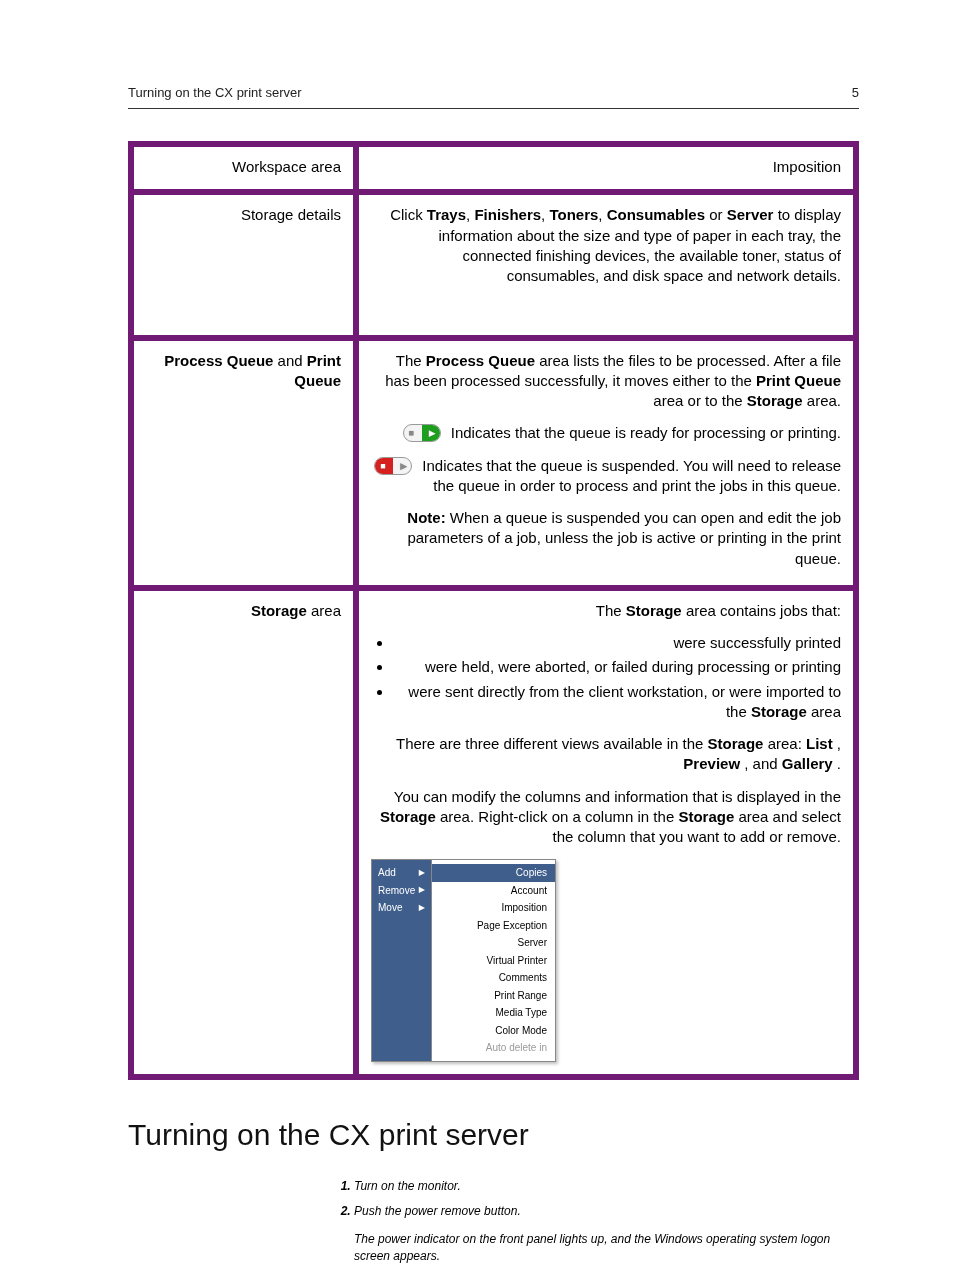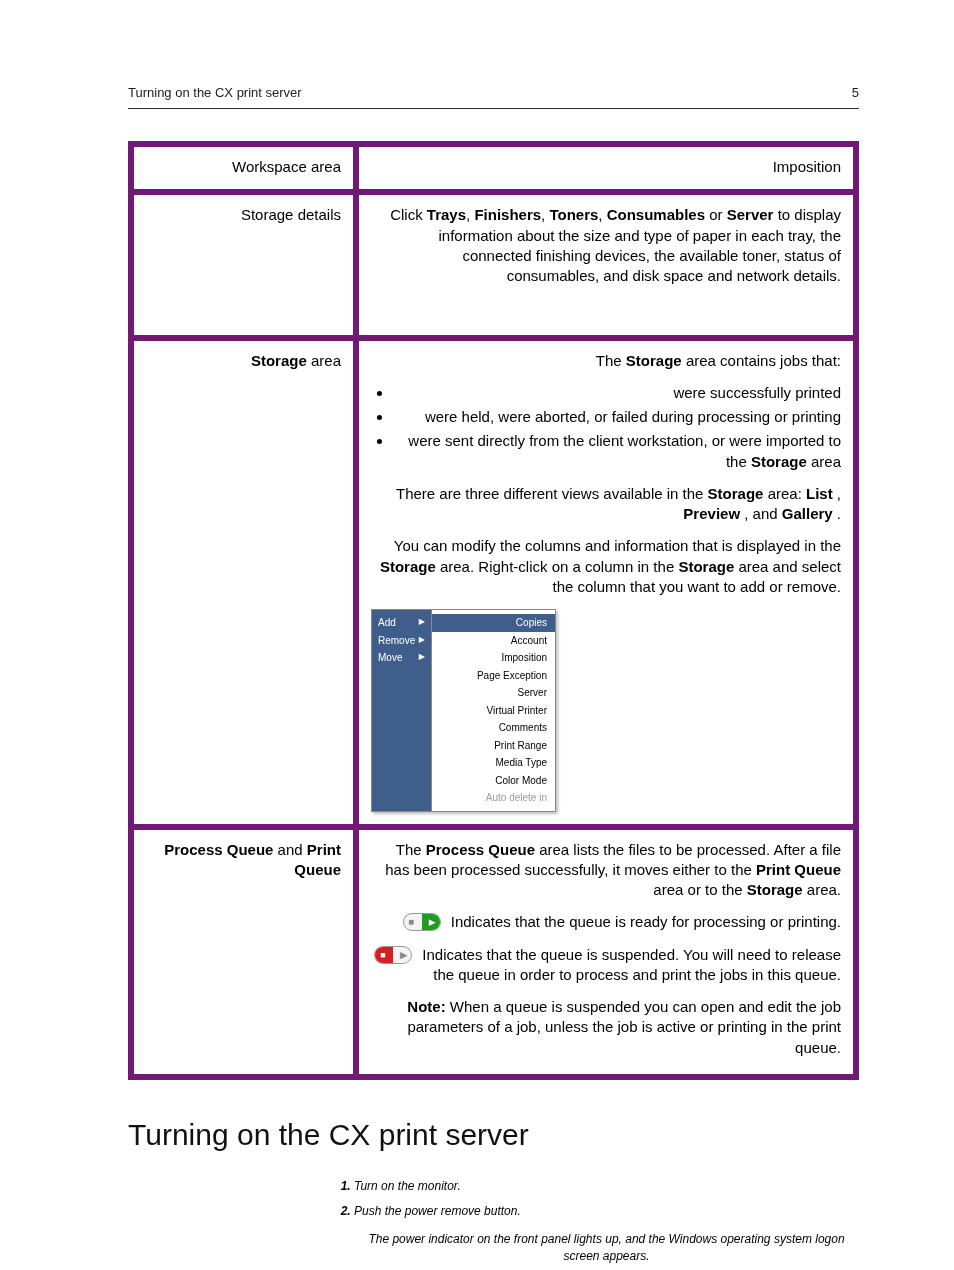--- a/index.html
+++ b/index.html
@@ -132,21 +132,21 @@
     font-size: 12px;
     line-height: 1.45;
     font-style: italic;
   }
   ol.steps {
     margin: 0 0 18px 0;
     padding-left: 26px;
   }
   ol.steps > li { margin-bottom: 8px; }
   ol.steps > li::marker { font-weight: bold; }
-  .step-sub { margin: 10px 0 0 0; text-align: center; }
+  .step-sub { margin: 10px 0 0 0; }
 </style>
 </head>
 <body>
 
 <div class="page">
 
   <div class="running-head">
     <span>Turning on the CX print server</span>
     <span>5</span>
   </div>
@@ -170,20 +170,55 @@
           <p class="cell-p">
             <span>Click </span>
             <b>Trays</b><span>, </span>
             <b>Finishers</b><span>, </span>
             <b>Toners</b><span>, </span>
             <b>Consumables</b><span> or </span>
             <b>Server</b>
             <span> to display information about the size and type of paper in each tray, the connected finishing devices, the available toner, status of consumables, and disk space and network details.</span>
           </p>
           <p class="cell-p">&nbsp;</p>
+        </td>
+      </tr>
+
+      <tr>
+        <td>
+          <b>Process Queue</b><span> and </span><b>Print Queue</b>
+        </td>
+        <td>
+          <p class="cell-p">
+            <span>The </span>
+            <b>Process Queue</b>
+            <span> area lists the files to be processed. After a file has been processed successfully, it moves either to the </span>
+            <b>Print Queue</b>
+            <span> area or to the </span>
+            <b>Storage</b>
+            <span> area.</span>
+          </p>
+          <p class="cell-p">
+            <span class="queue-icon ready">
+              <span class="half left"></span><span class="half right"></span>
+              <span class="glyph stop">■</span><span class="glyph play">▶</span>
+            </span>
+            <span> Indicates that the queue is ready for processing or printing.</span>
+          </p>
+          <p class="cell-p">
+            <span class="queue-icon susp">
+              <span class="half left"></span><span class="half right"></span>
+              <span class="glyph stop">■</span><span class="glyph play">▶</span>
+            </span>
+            <span> Indicates that the queue is suspended. You will need to release the queue in order to process and print the jobs in this queue.</span>
+          </p>
+          <p class="cell-p">
+            <b>Note:</b>
+            <span> When a queue is suspended you can open and edit the job parameters of a job, unless the job is active or printing in the print queue.</span>
+          </p>
         </td>
       </tr>
 
       <tr>
         <td>
           <b>Storage</b><span> area</span>
         </td>
         <td>
           <p class="cell-p">
             <span>The </span>
@@ -242,55 +277,20 @@
               <div class="mi">Virtual Printer</div>
               <div class="mi">Comments</div>
               <div class="mi">Print Range</div>
               <div class="mi">Media Type</div>
               <div class="mi">Color Mode</div>
               <div class="mi disabled">Auto delete in</div>
             </div>
           </div>
         </td>
       </tr>
-
-      <tr>
-        <td>
-          <b>Process Queue</b><span> and </span><b>Print Queue</b>
-        </td>
-        <td>
-          <p class="cell-p">
-            <span>The </span>
-            <b>Process Queue</b>
-            <span> area lists the files to be processed. After a file has been processed successfully, it moves either to the </span>
-            <b>Print Queue</b>
-            <span> area or to the </span>
-            <b>Storage</b>
-            <span> area.</span>
-          </p>
-          <p class="cell-p">
-            <span class="queue-icon ready">
-              <span class="half left"></span><span class="half right"></span>
-              <span class="glyph stop">■</span><span class="glyph play">▶</span>
-            </span>
-            <span> Indicates that the queue is ready for processing or printing.</span>
-          </p>
-          <p class="cell-p">
-            <span class="queue-icon susp">
-              <span class="half left"></span><span class="half right"></span>
-              <span class="glyph stop">■</span><span class="glyph play">▶</span>
-            </span>
-            <span> Indicates that the queue is suspended. You will need to release the queue in order to process and print the jobs in this queue.</span>
-          </p>
-          <p class="cell-p">
-            <b>Note:</b>
-            <span> When a queue is suspended you can open and edit the job parameters of a job, unless the job is active or printing in the print queue.</span>
-          </p>
-        </td>
-      </tr>
     </tbody>
   </table>
 
   <h1 class="section">Turning on the CX print server</h1>
 
   <div class="body-block">
     <ol class="steps">
       <li>Turn on the monitor.</li>
       <li>
         <span>Push the power remove button.</span>

